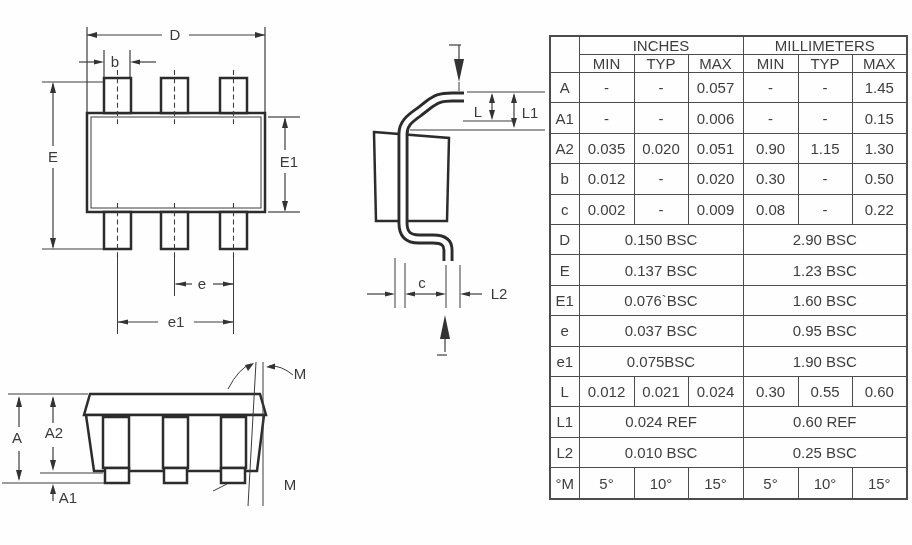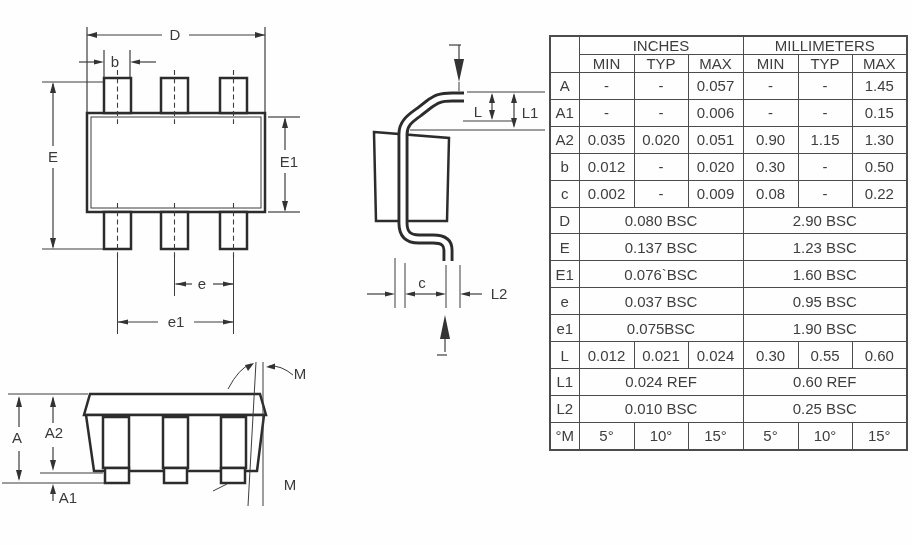--- a/index.html
+++ b/index.html
@@ -7,21 +7,21 @@
         font-family:"Liberation Sans",sans-serif;}
   svg{position:absolute;left:0;top:0;}
   .ln{stroke:#3c3c3c;stroke-width:1.2;fill:none;}
   .dash{stroke:#3c3c3c;stroke-width:1.1;stroke-dasharray:5 3.2;fill:none;}
   .thick{stroke:#2c2c2c;stroke-width:2.5;fill:#fff;}
   .thin{stroke:#3c3c3c;stroke-width:1;fill:none;}
   .arw{fill:#333;stroke:none;}
   .leadblack{stroke:#2c2c2c;stroke-width:11;fill:none;}
   .leadwhite{stroke:#fff;stroke-width:5.2;fill:none;}
   .dl{font-family:"Liberation Sans",sans-serif;font-size:15px;fill:#3a3a3a;text-anchor:middle;}
-  table.dim{position:absolute;left:549px;top:35px;width:357px;height:416px;
+  table.dim{position:absolute;left:549px;top:35px;width:357px;height:465px;
         border-collapse:collapse;table-layout:fixed;
         font-family:"Liberation Sans",sans-serif;font-size:15px;color:#3e3e3e;}
   table.dim td,table.dim th{border:1.6px solid #4c4c4c;text-align:center;vertical-align:middle;
         padding:0;font-weight:normal;overflow:hidden;white-space:nowrap;}
   table.dim{border:2px solid #4c4c4c;}
 </style>
 </head>
 <body>
 
 <div class="page">
@@ -255,21 +255,21 @@
           <td>c</td>
           <td>0.002</td>
           <td>-</td>
           <td>0.009</td>
           <td>0.08</td>
           <td>-</td>
           <td>0.22</td>
         </tr>
         <tr>
           <td>D</td>
-          <td colspan="3">0.080 BSC</td>
+          <td colspan="3">0.150 BSC</td>
           <td colspan="3">2.90 BSC</td>
         </tr>
         <tr>
           <td>E</td>
           <td colspan="3">0.137 BSC</td>
           <td colspan="3">1.23 BSC</td>
         </tr>
         <tr>
           <td>E1</td>
           <td colspan="3">0.076`BSC</td>

